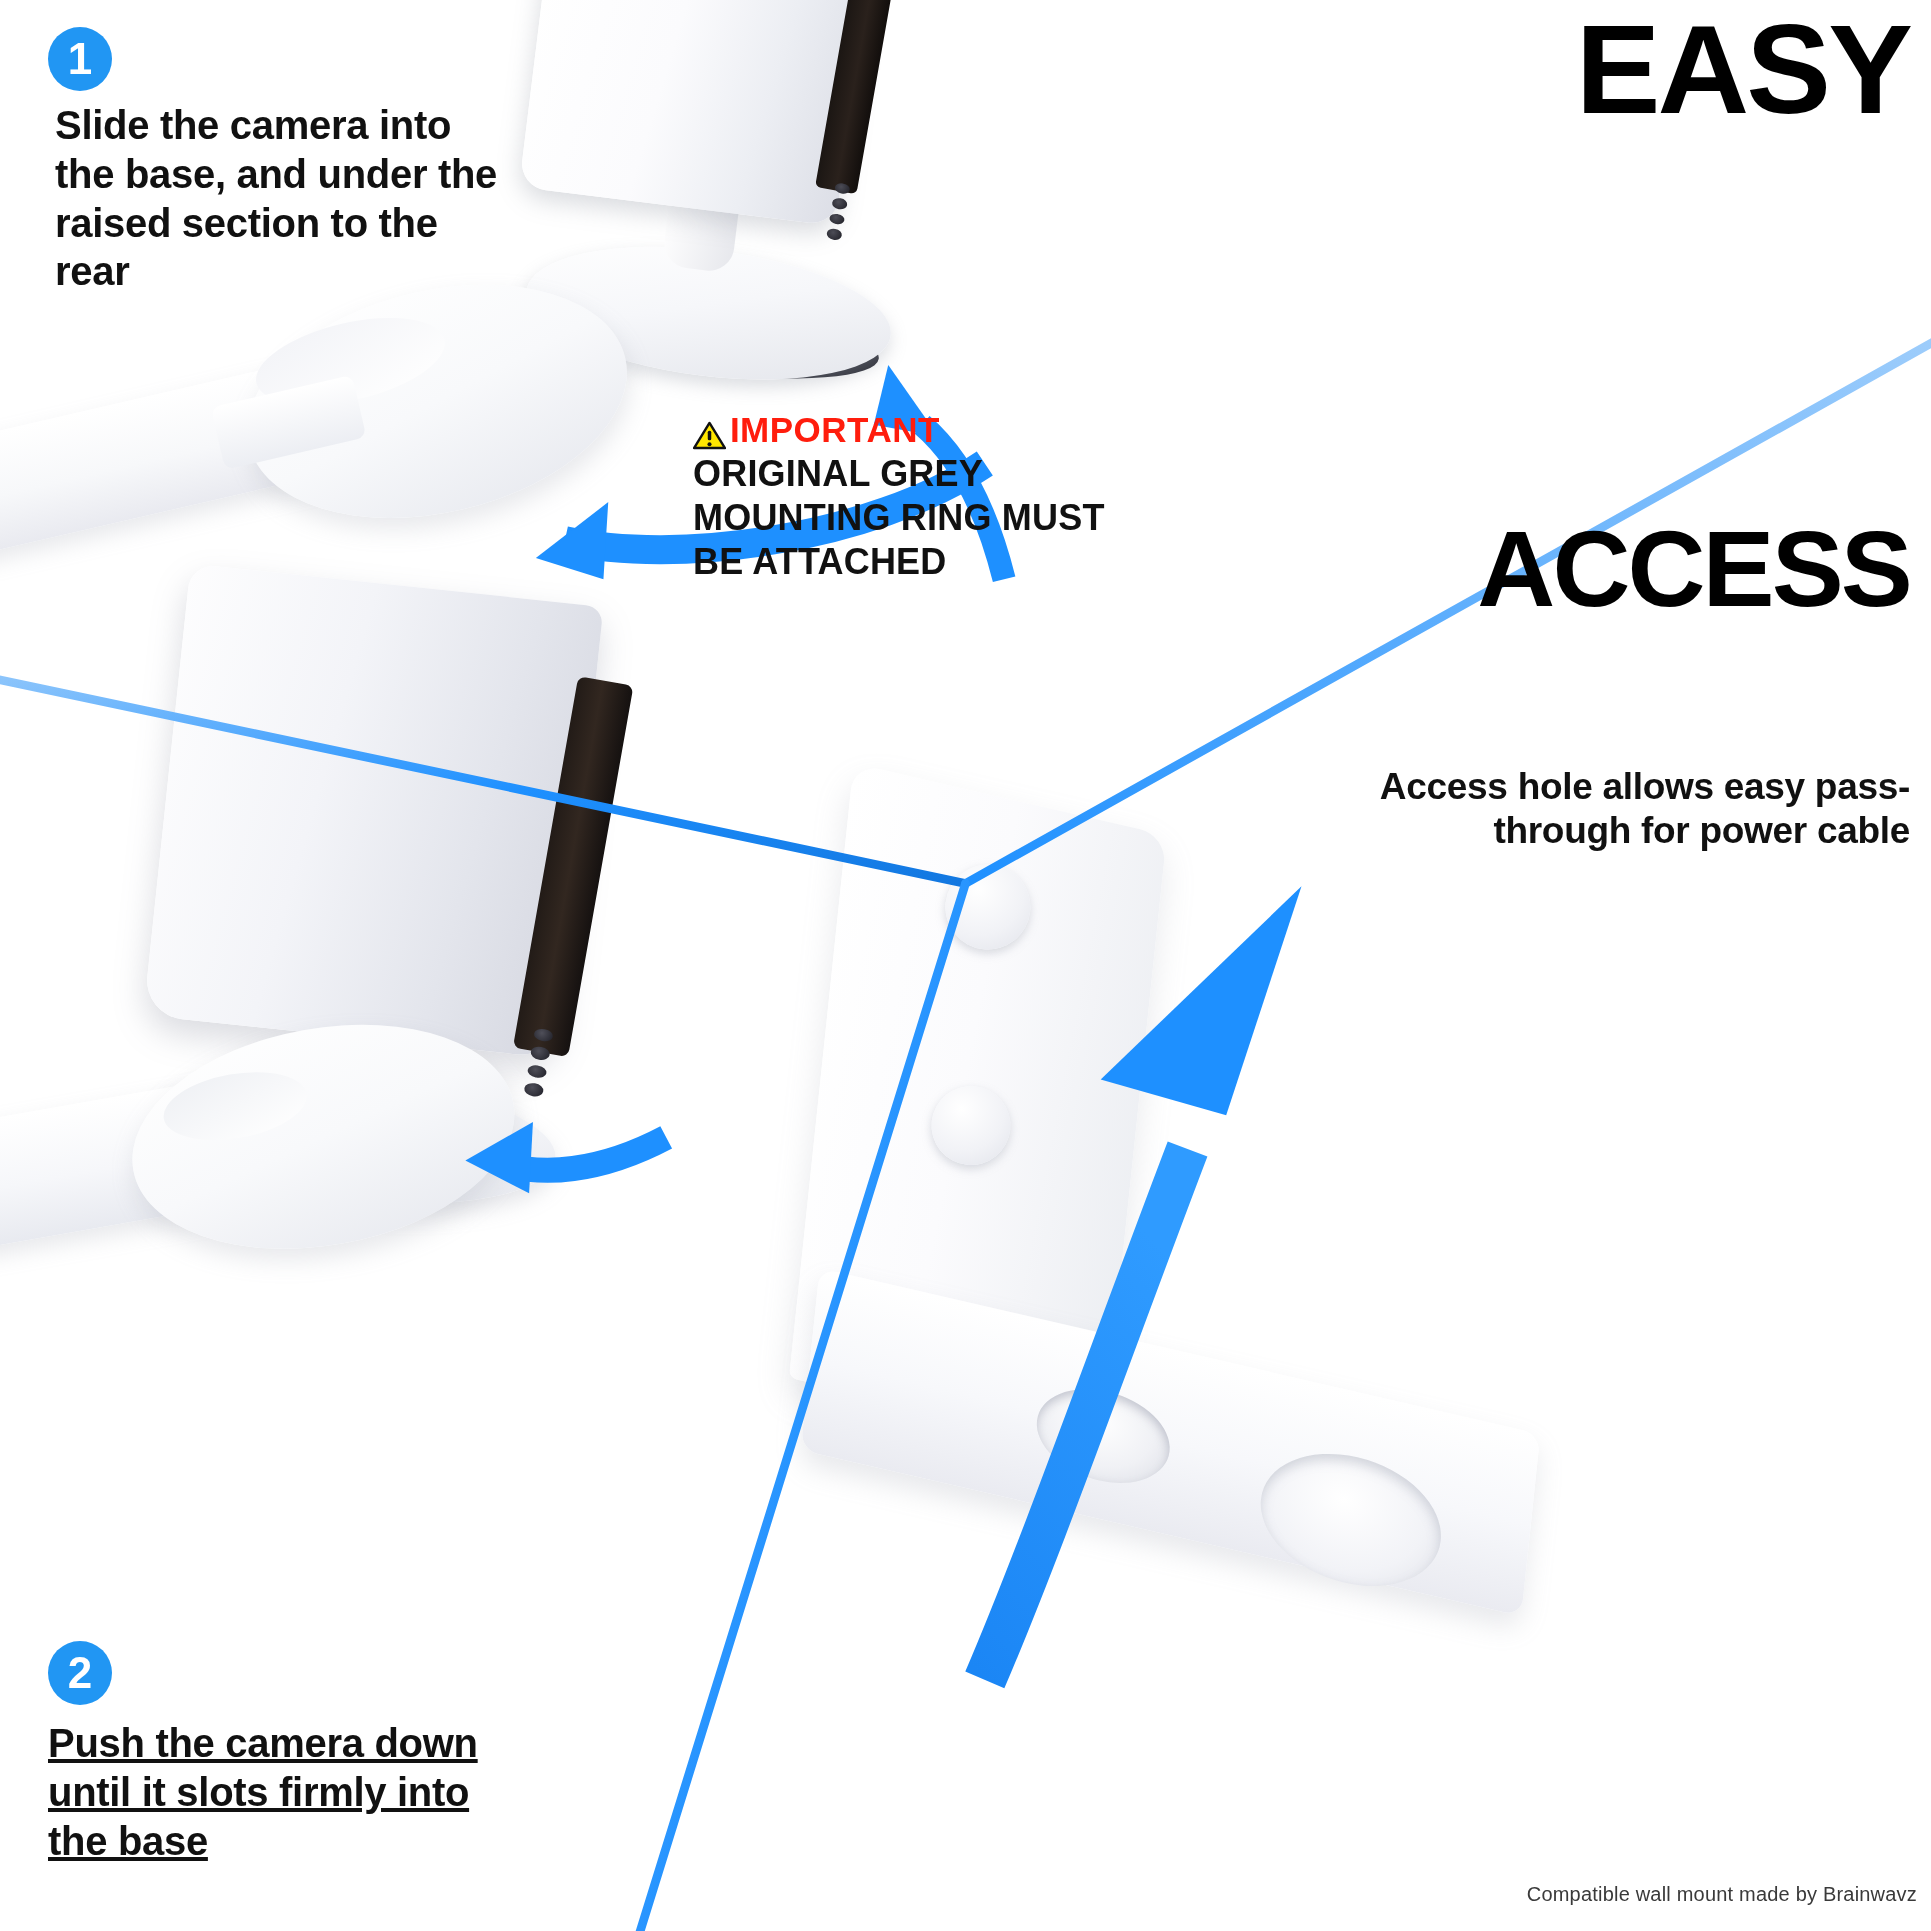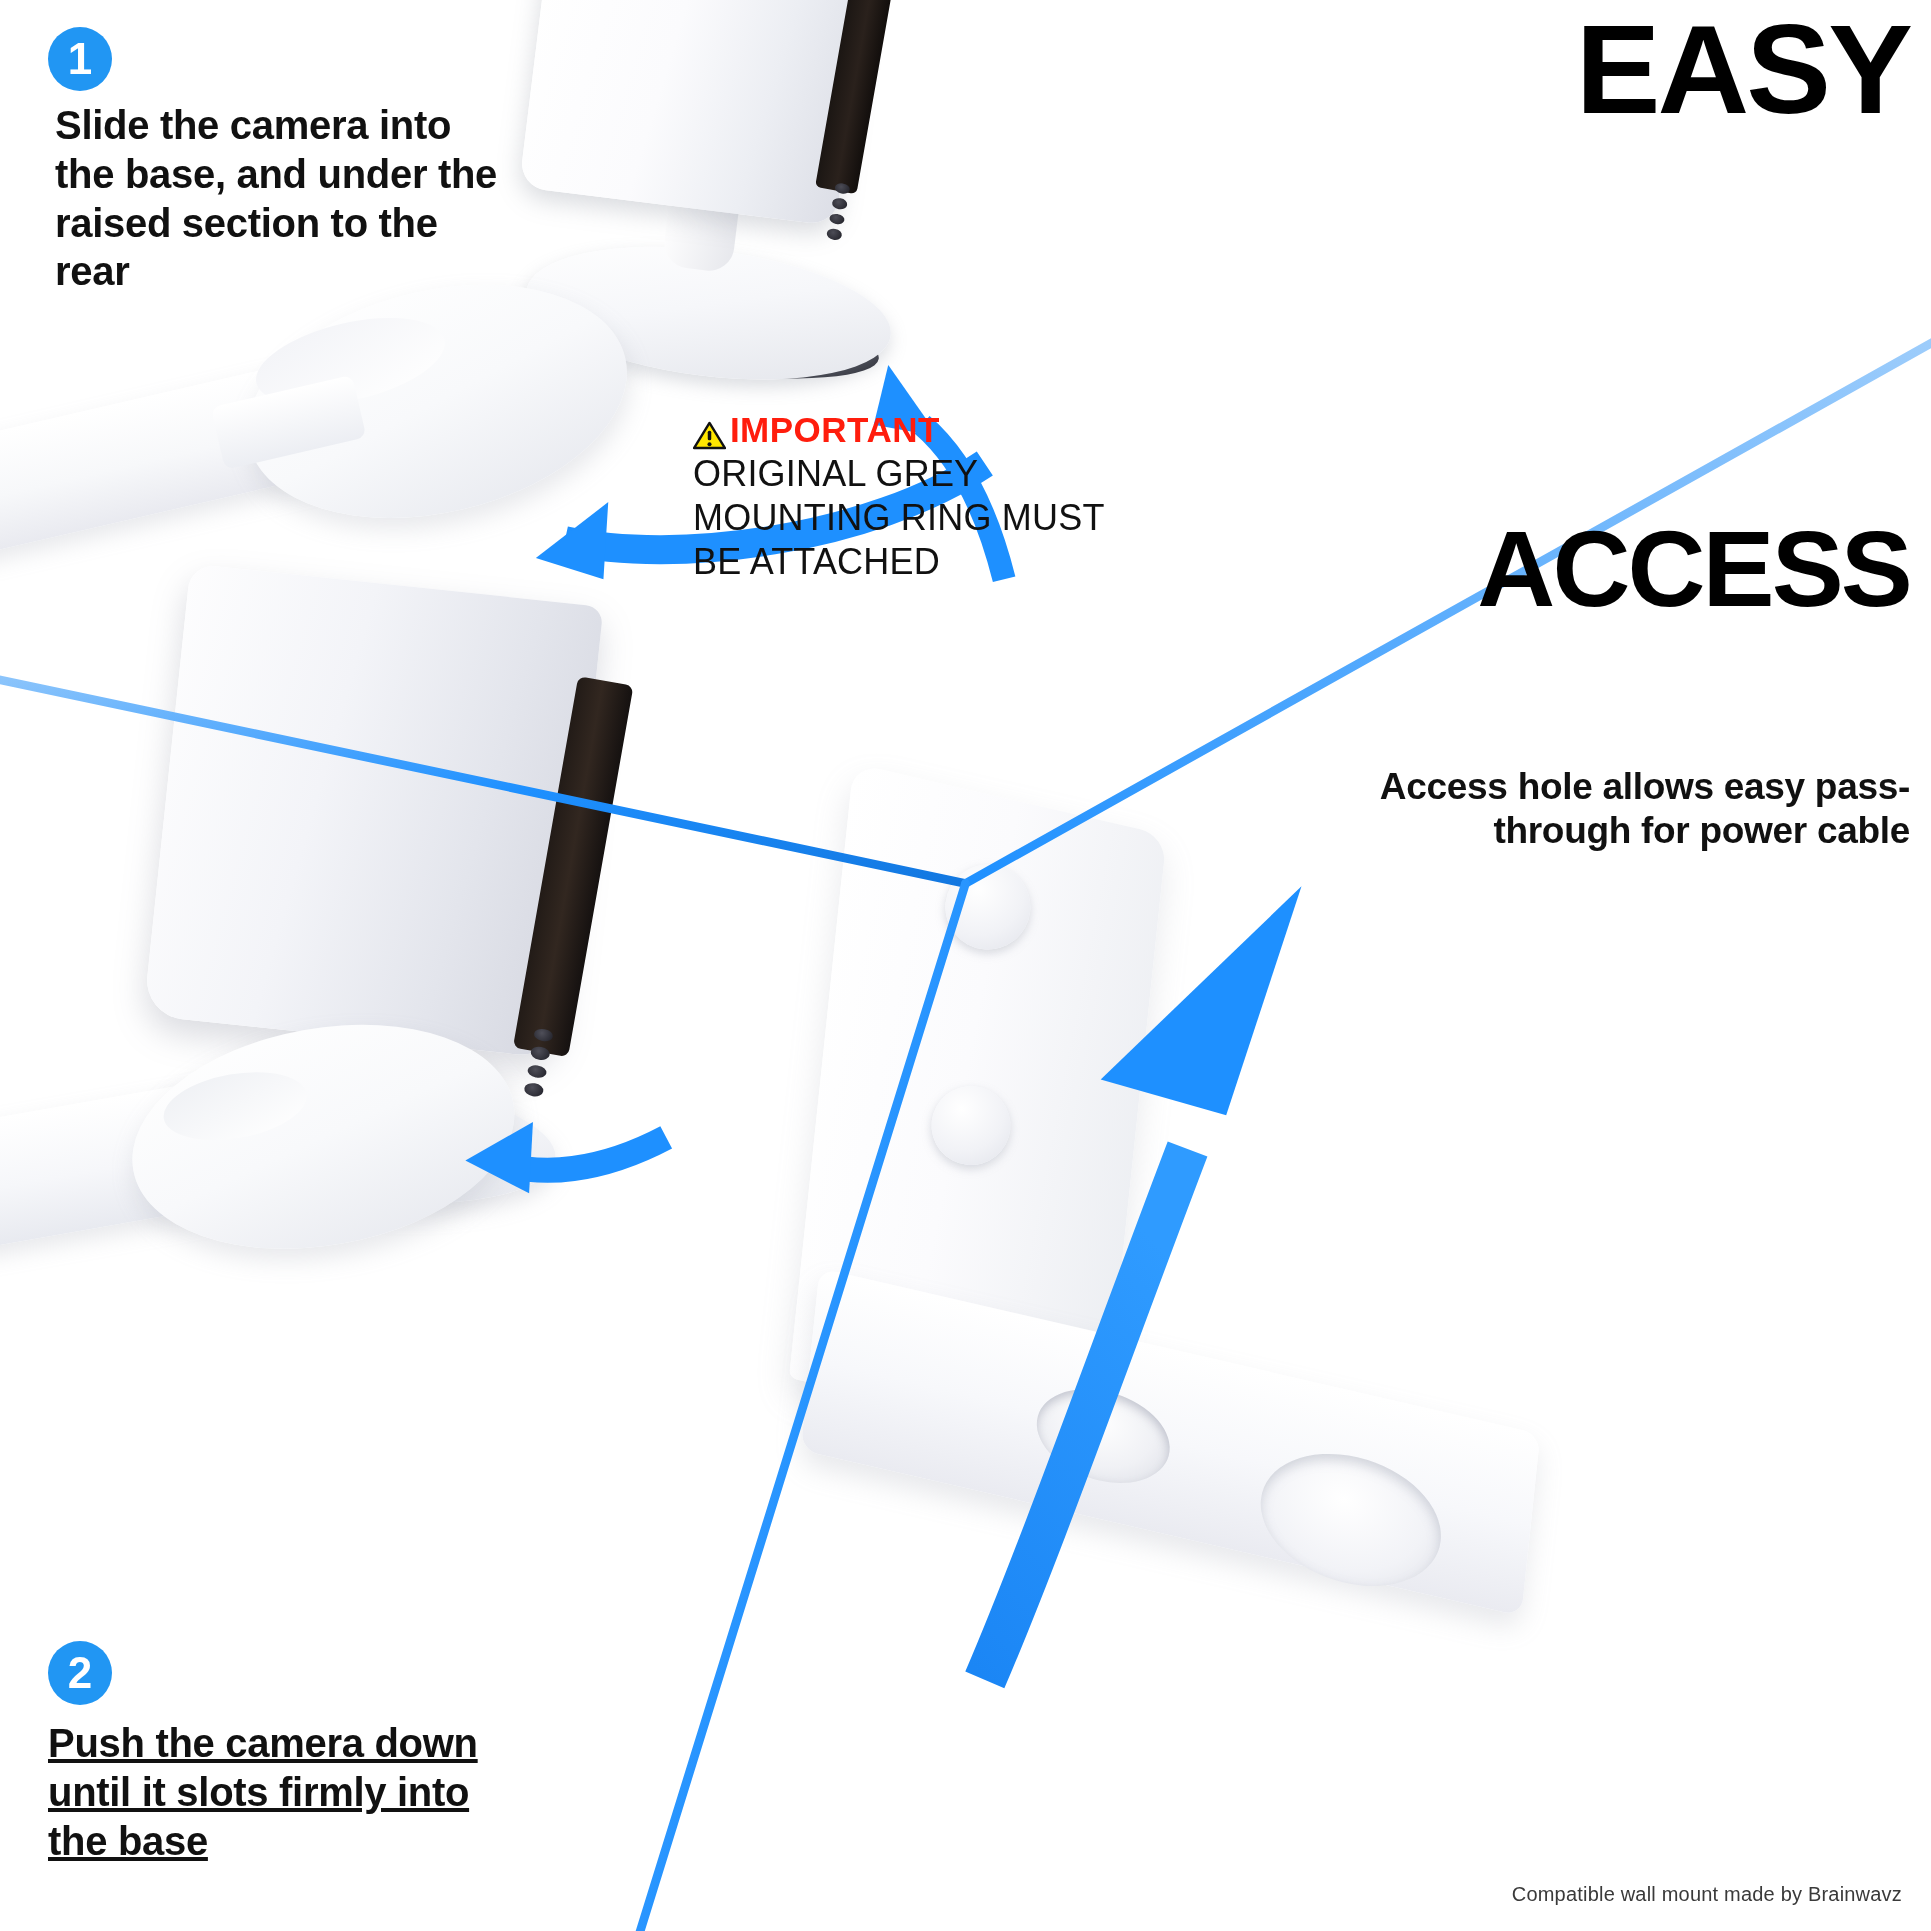--- a/index.html
+++ b/index.html
@@ -189,25 +189,25 @@
   .big-head .l2 { display: block; font-size: 108px; }
   .sub-text {
     position: absolute; text-align: right; color: #111111;
     font-weight: bold; font-size: 37px; line-height: 1.2; letter-spacing: -0.3px;
   }
   #important-label {
     position: absolute; color: #ff1d0d; font-weight: bold;
     font-size: 35px; letter-spacing: 0.5px; display: flex; align-items: flex-end; gap: 3.9px;
   }
   #important-body {
-    position: absolute; color: #111111; font-weight: normal;
+    position: absolute; color: #111111; font-weight: bold;
     font-size: 36px; line-height: 1.22; letter-spacing: 0.2px;
   }
   #footer-note {
-    position: absolute; right: 29px; bottom: 25px;
+    position: absolute; right: 14px; bottom: 25px;
     color: #3a3a3a; font-size: 20px; letter-spacing: 0.2px;
   }
   .warn-tri { display: inline-block; width: 33px; height: 29px; }
 </style>
 </head>
 <body>
 
 <div id="page">
 
   <div class="photo" id="cam1-wrap">

